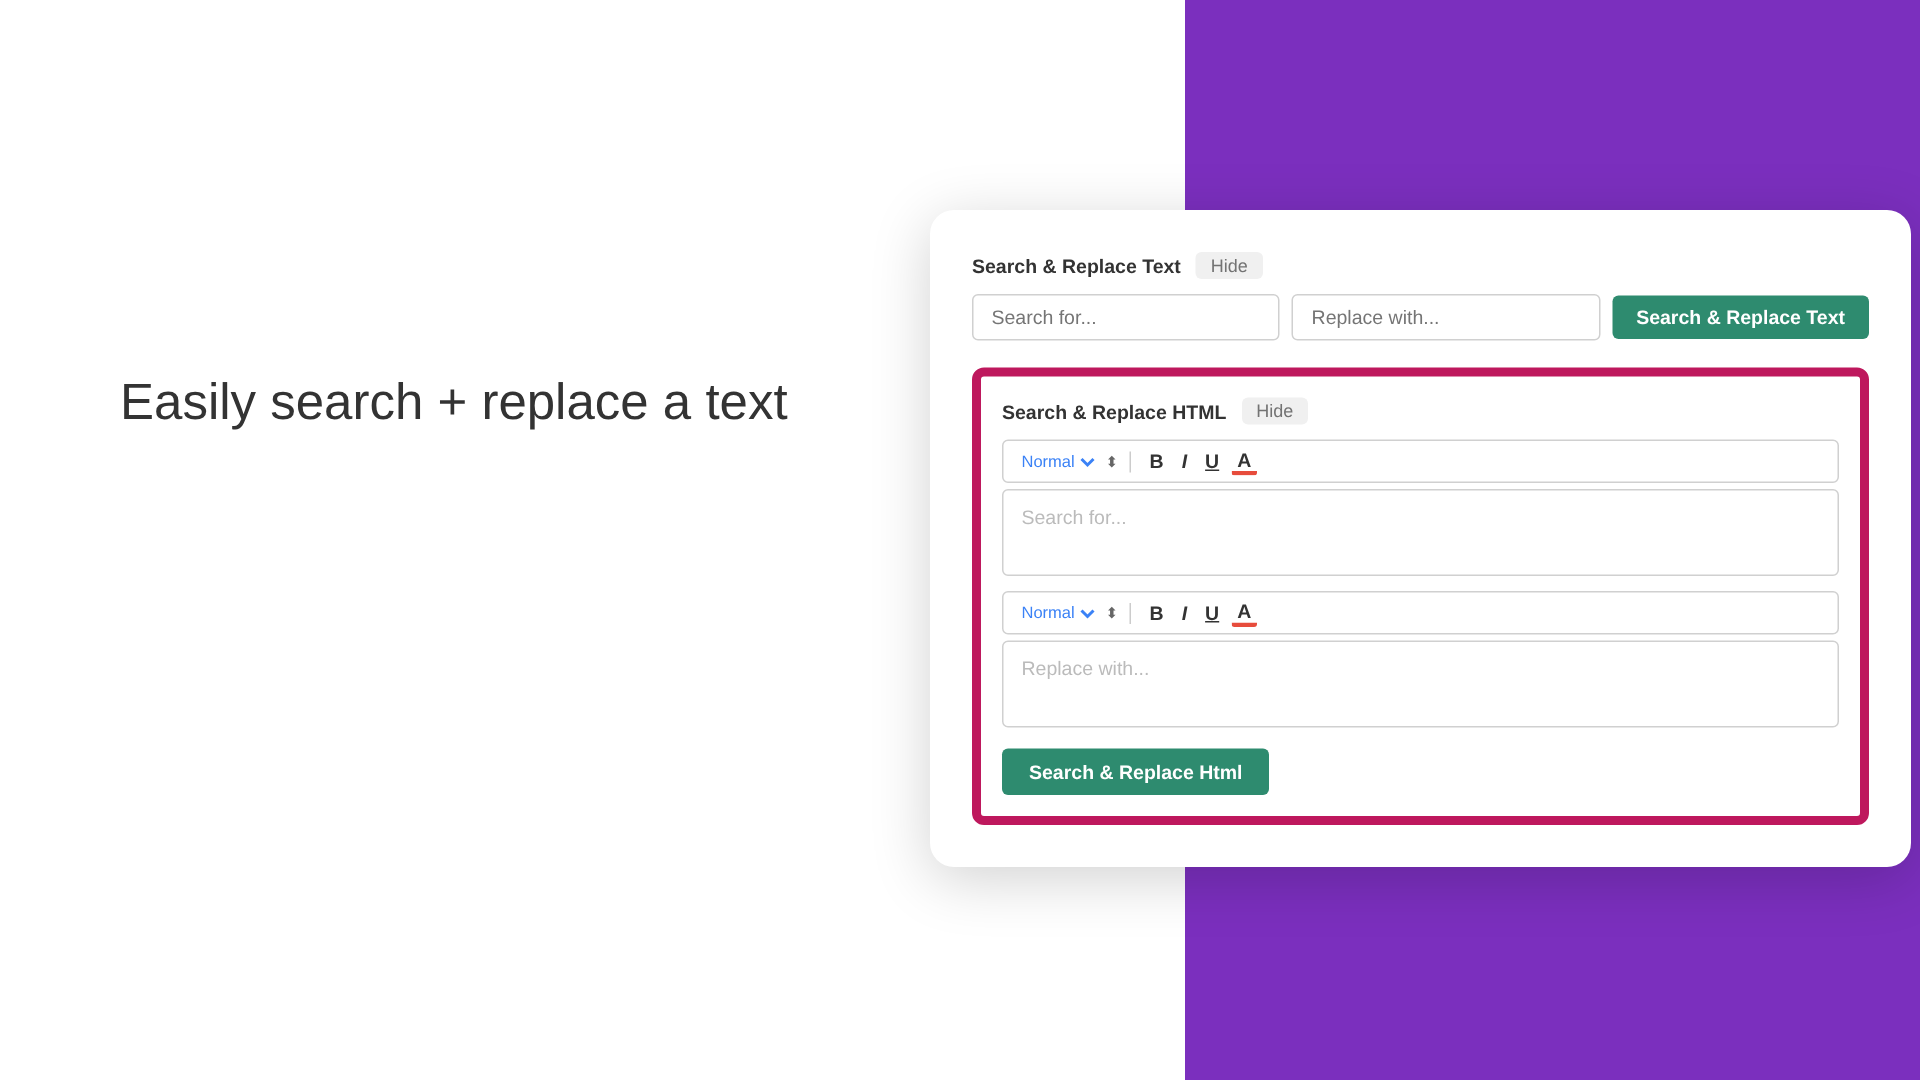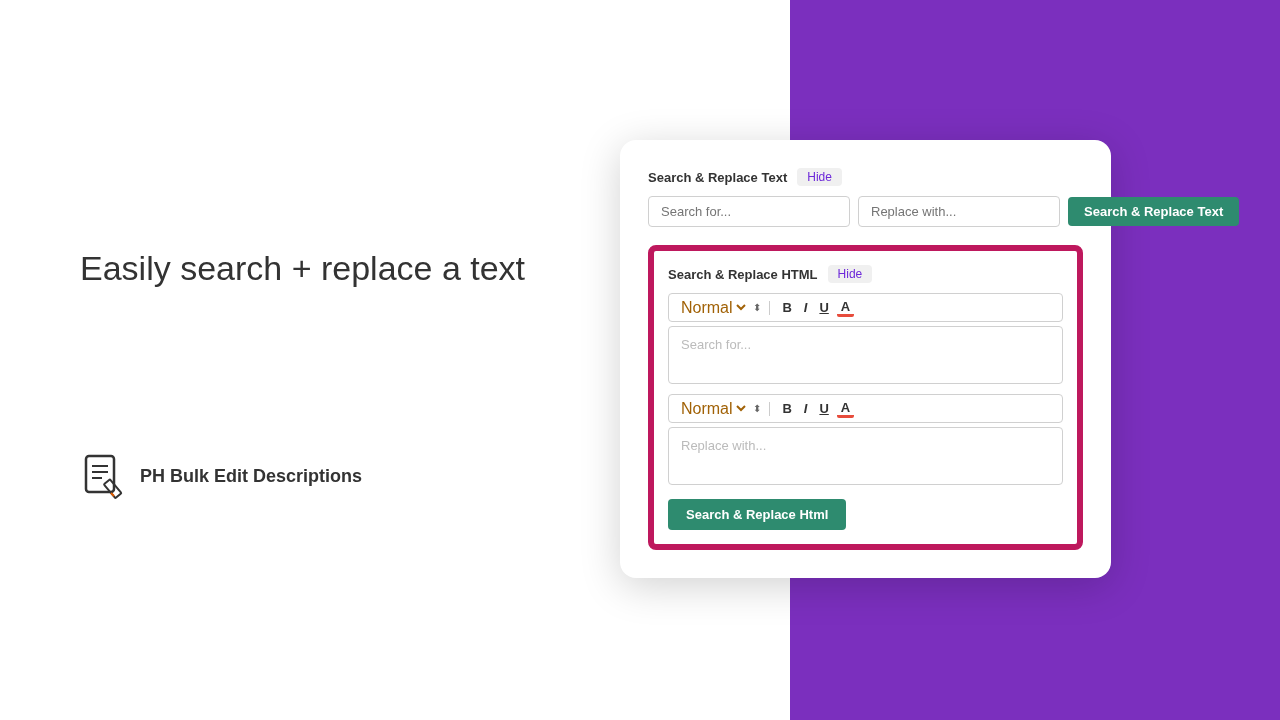--- a/index.html
+++ b/index.html
@@ -68,21 +68,21 @@
       font-size: 18px;
       font-weight: 700;
       color: #333;
     }
 
     
     .ui-card {
       position: absolute;
       left: 620px;
       top: 140px;
-      width: 491px;
+      width: 654px;
       background: #fff;
       border-radius: 16px;
       box-shadow: 0 8px 40px rgba(0,0,0,0.18);
       padding: 28px 28px 28px 28px;
       z-index: 10;
     }
 
     
     .section-header {
       display: flex;
@@ -92,21 +92,21 @@
     }
 
     .section-title {
       font-size: 13px;
       font-weight: 600;
       color: #333;
     }
 
     .hide-btn {
       font-size: 12px;
-      color: #6d28d9;
+      color: #737373;
       background: #f0f0f0;
       border: none;
       border-radius: 4px;
       padding: 2px 10px;
       cursor: pointer;
     }
 
     .text-search-row {
       display: flex;
       gap: 8px;
@@ -164,24 +164,24 @@
       align-items: center;
       gap: 4px;
       border: 1px solid #d0d0d0;
       border-radius: 4px;
       padding: 4px 8px;
       margin-bottom: 4px;
       background: #fff;
     }
 
     .toolbar-select {
-      font-size: 16px;
+      font-size: 11px;
       border: none;
       background: transparent;
-      color: #a16207;
+      color: #3b82f6;
       cursor: pointer;
       outline: none;
     }
 
     .toolbar-divider {
       width: 1px;
       height: 14px;
       background: #ccc;
       margin: 0 4px;
     }
@@ -235,33 +235,20 @@
     }
   </style>
 </head>
 <body>
 
 <div class="purple-panel"></div>
 
 <div class="left-content">
   <p class="feature-text">Easily search + replace a text</p>
 
-  <div class="logo-area">
-    <svg class="logo-icon" viewBox="0 0 48 48" fill="none" xmlns="http://www.w3.org/2000/svg">
-
-      <rect x="6" y="4" width="28" height="36" rx="3" ry="3" fill="none" stroke="#333" stroke-width="2.5"></rect>
-      <line x1="12" y1="14" x2="28" y2="14" stroke="#333" stroke-width="2"></line>
-      <line x1="12" y1="20" x2="28" y2="20" stroke="#333" stroke-width="2"></line>
-      <line x1="12" y1="26" x2="22" y2="26" stroke="#333" stroke-width="2"></line>
-
-      <rect x="28" y="28" width="8" height="18" rx="1" ry="1" transform="rotate(-40 32 36)" fill="none" stroke="#333" stroke-width="2"></rect>
-      <line x1="31" y1="41" x2="34" y2="44" stroke="#e05c00" stroke-width="2"></line>
-    </svg>
-    <span class="logo-text">PH Bulk Edit Descriptions</span>
-  </div>
 </div>
 
 <div class="ui-card">
 
   <div class="section-header">
     <span class="section-title">Search &amp; Replace Text</span>
     <button class="hide-btn">Hide</button>
   </div>
 
   <div class="text-search-row">

